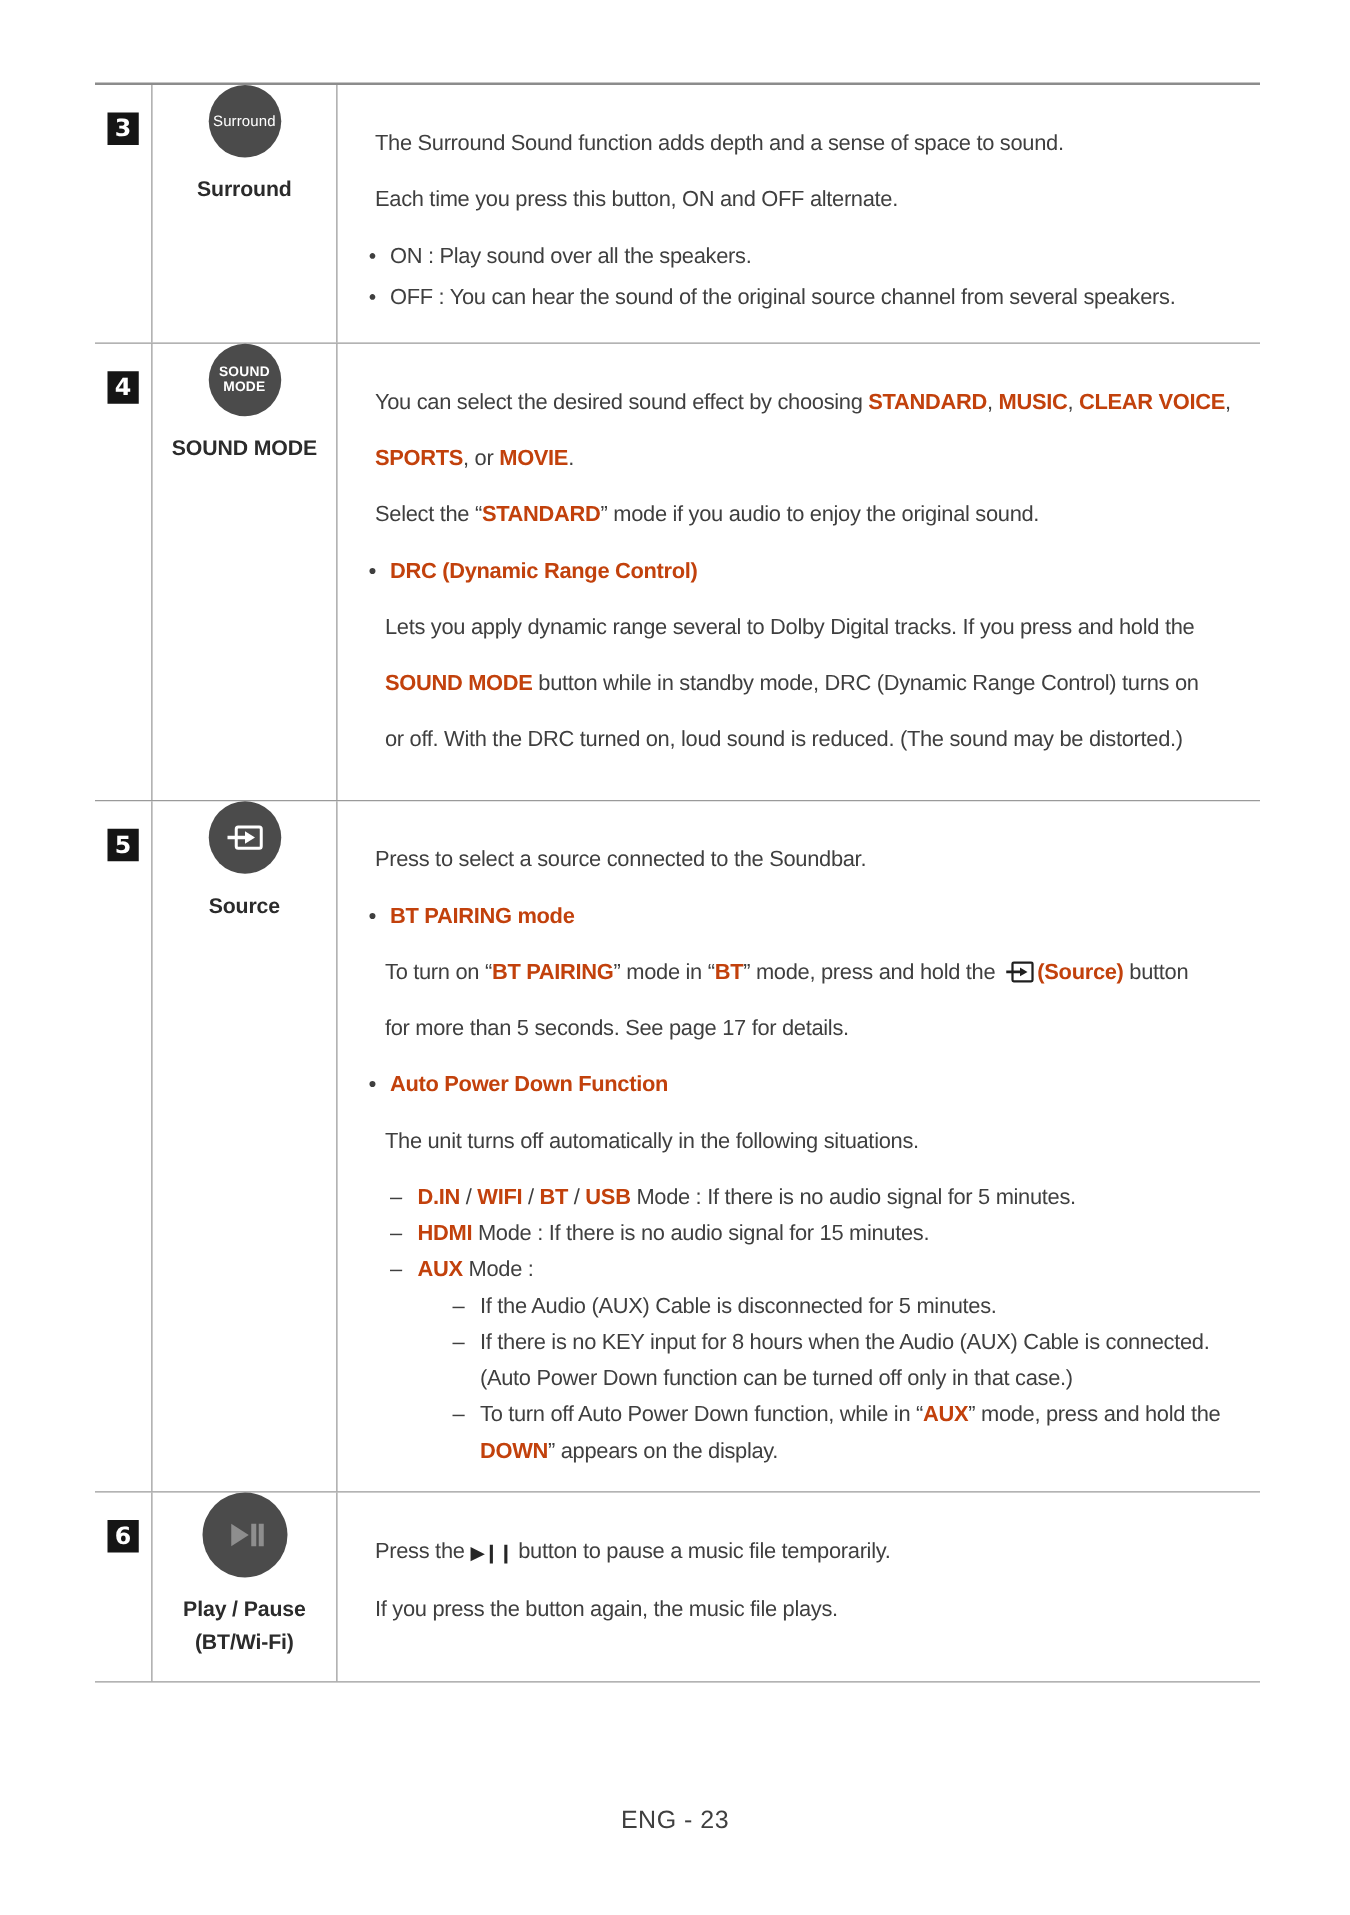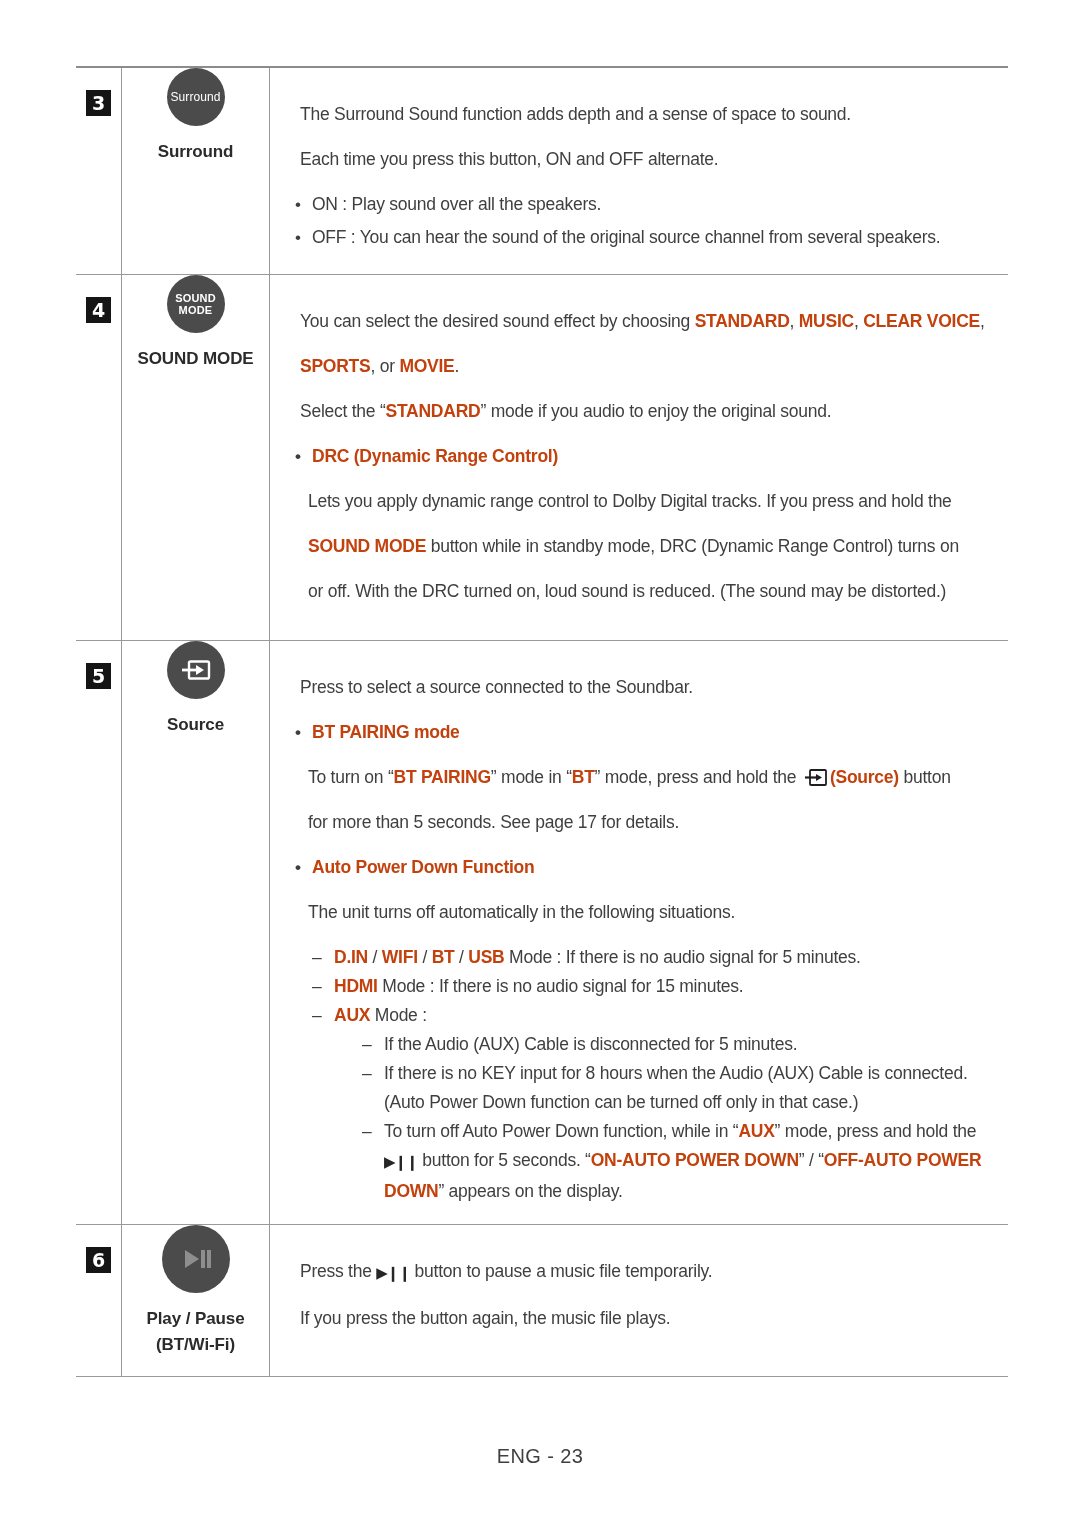--- a/index.html
+++ b/index.html
@@ -234,21 +234,21 @@
         </div>
         <div class="btn-caption">SOUND MODE</div>
       </div>
       <div class="col-text">
         <p class="p"><span>You can select the desired sound effect by choosing </span><b>STANDARD</b><span>, </span><b>MUSIC</b><span>, </span><b>CLEAR VOICE</b><span>,</span></p>
         <p class="p"><b>SPORTS</b><span>, or </span><b>MOVIE</b><span>.</span></p>
         <p class="p"><span>Select the “</span><b>STANDARD</b><span>” mode if you audio to enjoy the original sound.</span></p>
         <div class="bullet-list">
           <div class="bullet-li b">DRC (Dynamic Range Control)</div>
         </div>
-        <p class="p indent-1">Lets you apply dynamic range control to Dolby Digital tracks. If you press and hold the</p>
+        <p class="p indent-1">Lets you apply dynamic range several to Dolby Digital tracks. If you press and hold the</p>
         <p class="p indent-1"><b>SOUND MODE</b><span> button while in standby mode, DRC (Dynamic Range Control) turns on</span></p>
         <p class="p indent-1">or off. With the DRC turned on, loud sound is reduced. (The sound may be distorted.)</p>
       </div>
     </div>
 
     <div class="row">
       <div class="col-num">
         <div class="num-badge">5</div>
       </div>
       <div class="col-btn">
@@ -282,21 +282,20 @@
         <div class="indent-1">
           <div class="dash-li"><b>D.IN</b><span> / </span><b>WIFI</b><span> / </span><b>BT</b><span> / </span><b>USB</b><span> Mode : If there is no audio signal for 5 minutes.</span></div>
           <div class="dash-li"><b>HDMI</b><span> Mode : If there is no audio signal for 15 minutes.</span></div>
           <div class="dash-li"><b>AUX</b><span> Mode :</span></div>
 
           <div class="indent-2">
             <div class="dash-li">If the Audio (AUX) Cable is disconnected for 5 minutes.</div>
             <div class="dash-li"><span>If there is no KEY input for 8 hours when the Audio (AUX) Cable is connected.</span></div>
             <div style="padding-left:26px">(Auto Power Down function can be turned off only in that case.)</div>
             <div class="dash-li"><span>To turn off Auto Power Down function, while in “</span><b>AUX</b><span>” mode, press and hold the</span></div>
-            <div style="padding-left:26px"><span class="playpause-glyph">▶❙❙</span><span> button for 5 seconds. “</span><b>ON-AUTO POWER DOWN</b><span>” / “</span><b>OFF-AUTO POWER</b></div>
             <div style="padding-left:26px"><b>DOWN</b><span>” appears on the display.</span></div>
           </div>
         </div>
       </div>
     </div>
 
     <div class="row last">
       <div class="col-num">
         <div class="num-badge">6</div>
       </div>

